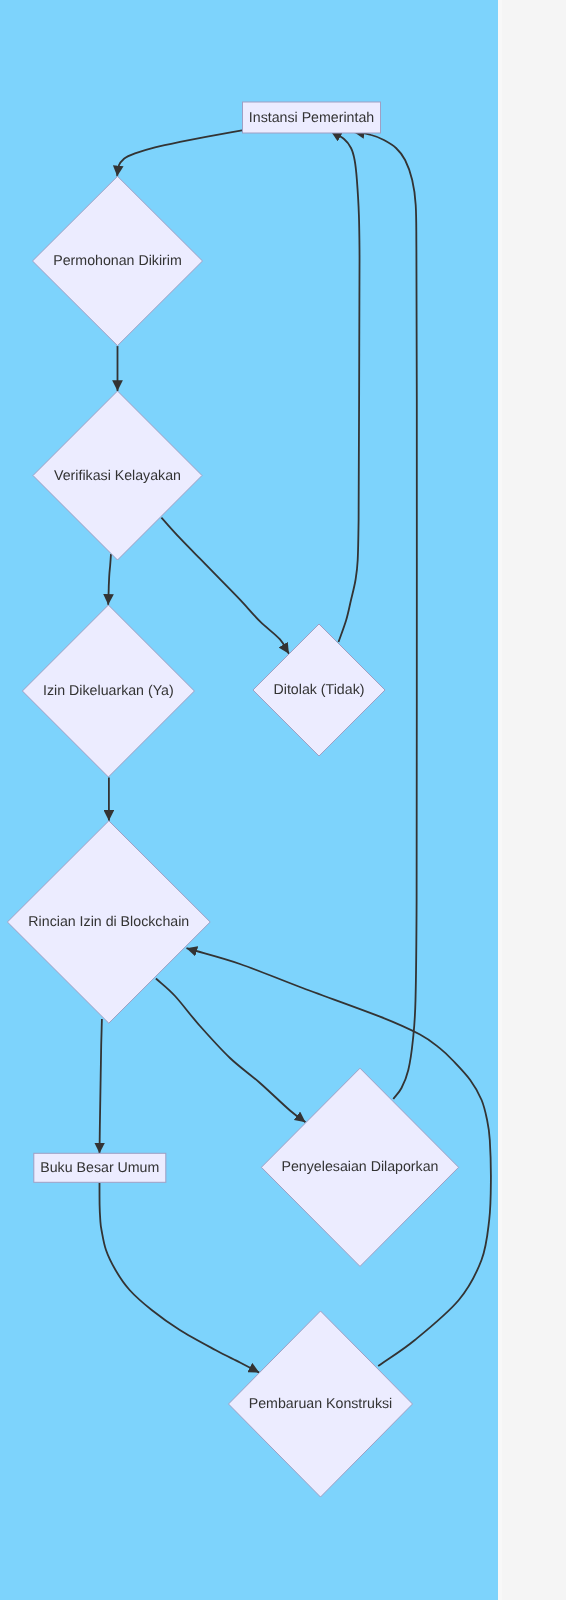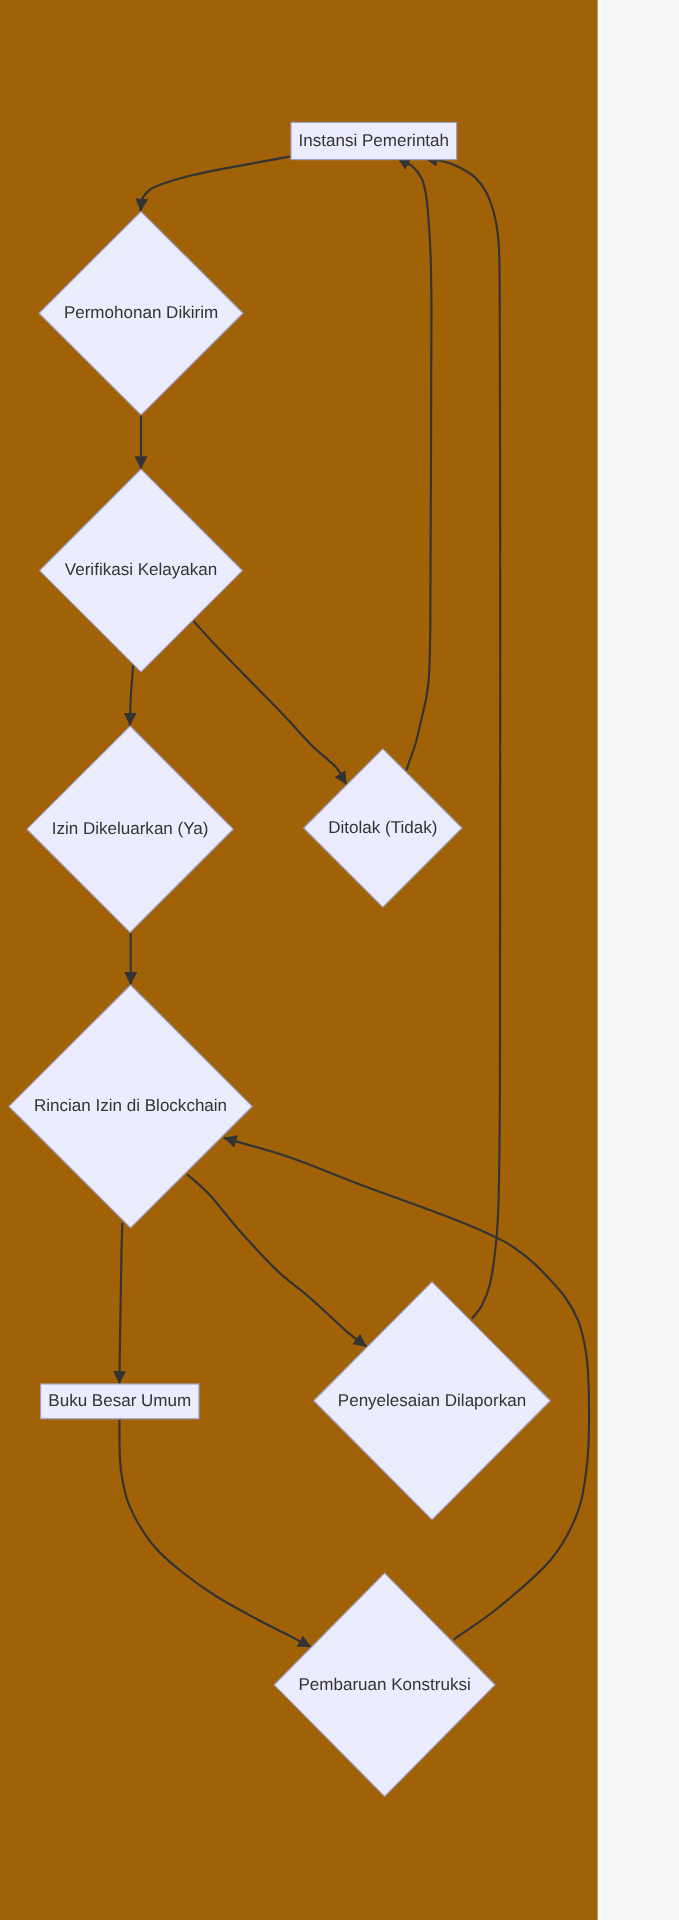--- a/index.html
+++ b/index.html
@@ -1,19 +1,19 @@
 <!DOCTYPE html>
 <html><head>
 <meta charset="utf-8">
 <style>
   html,body{margin:0;padding:0;}
   body{width:566px;height:1600px;background:#f5f5f5;font-family:"Liberation Sans",sans-serif;overflow:hidden;-webkit-font-smoothing:antialiased;text-rendering:geometricPrecision;}
   #gray{position:absolute;left:0;top:0;width:566px;height:1600px;background:#f5f5f5;}
   #gutter{position:absolute;left:498px;top:0;width:4px;height:1600px;background:#f8f8f8;}
-  #canvas{position:absolute;left:0;top:0;width:498px;height:1600px;background:#a16207;}
+  #canvas{position:absolute;left:0;top:0;width:498px;height:1600px;background:#7dd3fc;}
   svg{display:block;}
   .nd{fill:#ECECFF;stroke:#9f9fc4;stroke-width:1;}
   .ep{fill:none;stroke:#333333;stroke-width:1.8;stroke-linecap:butt;}
   .lbl{font-family:"Liberation Sans",sans-serif;font-size:14.2px;fill:#333333;will-change:transform;}
 </style>
 </head>
 <body>
 
 <div id="gray"></div>
 <div id="gutter"></div>

